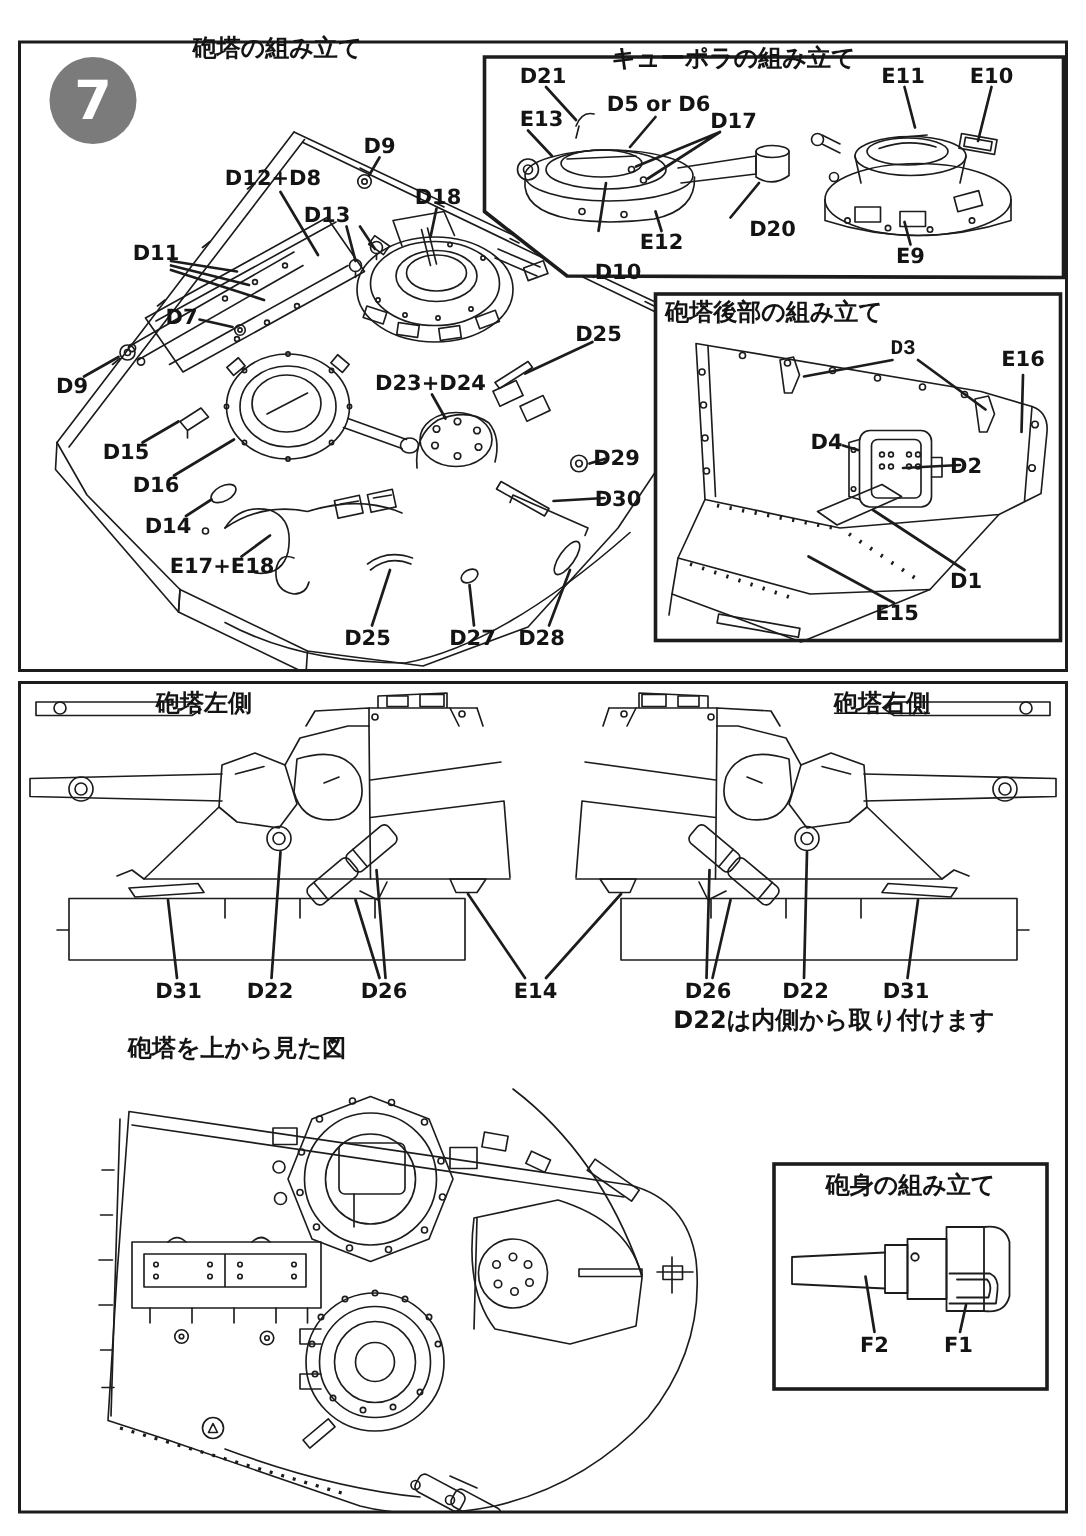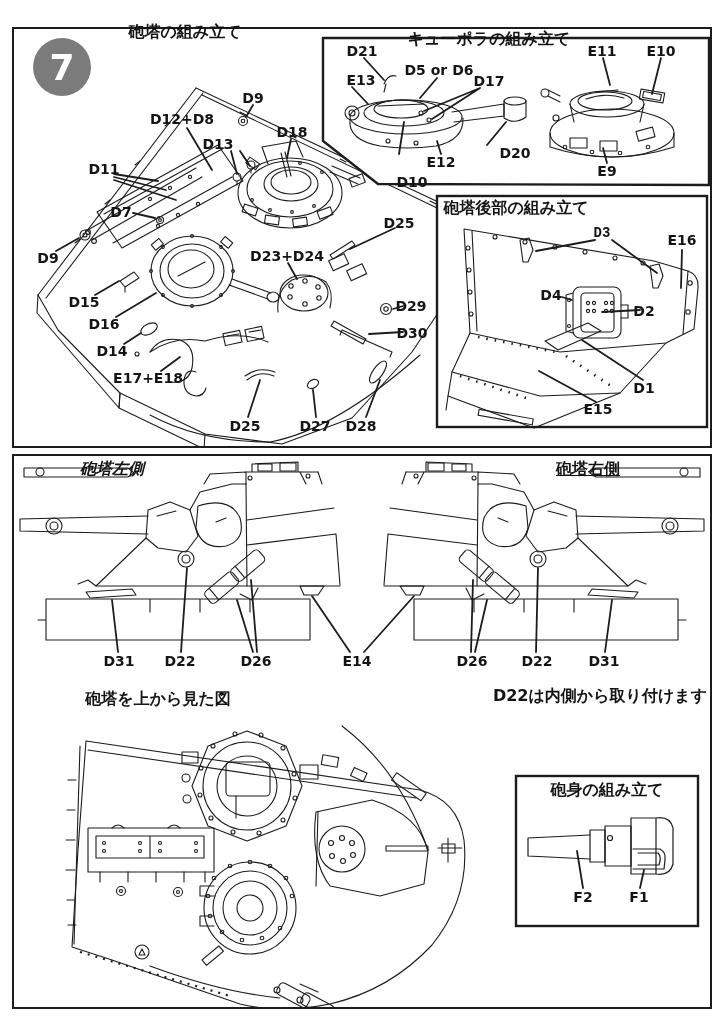--- a/index.html
+++ b/index.html
@@ -472,31 +472,31 @@
       <path d="M631 818 L656 818 Q670 816 673 828 L673 864 Q670 876 656 874 L631 874 Z M656 818 L656 874"></path>
       <path d="M633 849 L660 849 Q666 852 665 860 L664 869 L633 869"></path>
       <path d="M638 853 L658 853 Q661 856 660 861 L659 865 L638 865"></path>
     </g>
     <g fill="none" stroke="#1c1c1c" stroke-width="1.8" stroke-linecap="round">
       <path d="M583 888 L577 851"></path>
       <path d="M640 888 L644 870"></path>
     </g>
   </svg>
 
-  <span class="ttl" style="left:112px;top:461px;font-style:italic;">砲塔左側</span>
+  <span class="ttl" style="left:136px;top:461px;">砲塔左側</span>
   <span class="ttl" style="left:588px;top:461px;text-decoration:underline;">砲塔右側</span>
 
   <span class="lbl" style="left:119px;top:654px;">D31</span>
   <span class="lbl" style="left:180px;top:654px;">D22</span>
   <span class="lbl" style="left:256px;top:654px;">D26</span>
   <span class="lbl" style="left:357px;top:654px;">E14</span>
   <span class="lbl" style="left:472px;top:654px;">D26</span>
   <span class="lbl" style="left:537px;top:654px;">D22</span>
   <span class="lbl" style="left:604px;top:654px;">D31</span>
-  <span class="note" style="left:556px;top:688px;margin-left:44px;">D22は内側から取り付けます</span>
+  <span class="note" style="left:556px;top:672px;">D22は内側から取り付けます</span>
 
   <span class="ttl" style="left:158px;top:691px;">砲塔を上から見た図</span>
 
   <span class="ttl" style="left:607px;top:782px;">砲身の組み立て</span>
   <span class="lbl" style="left:583px;top:890px;">F2</span>
   <span class="lbl" style="left:639px;top:890px;">F1</span>
 
 </div>
 
 </body></html>

